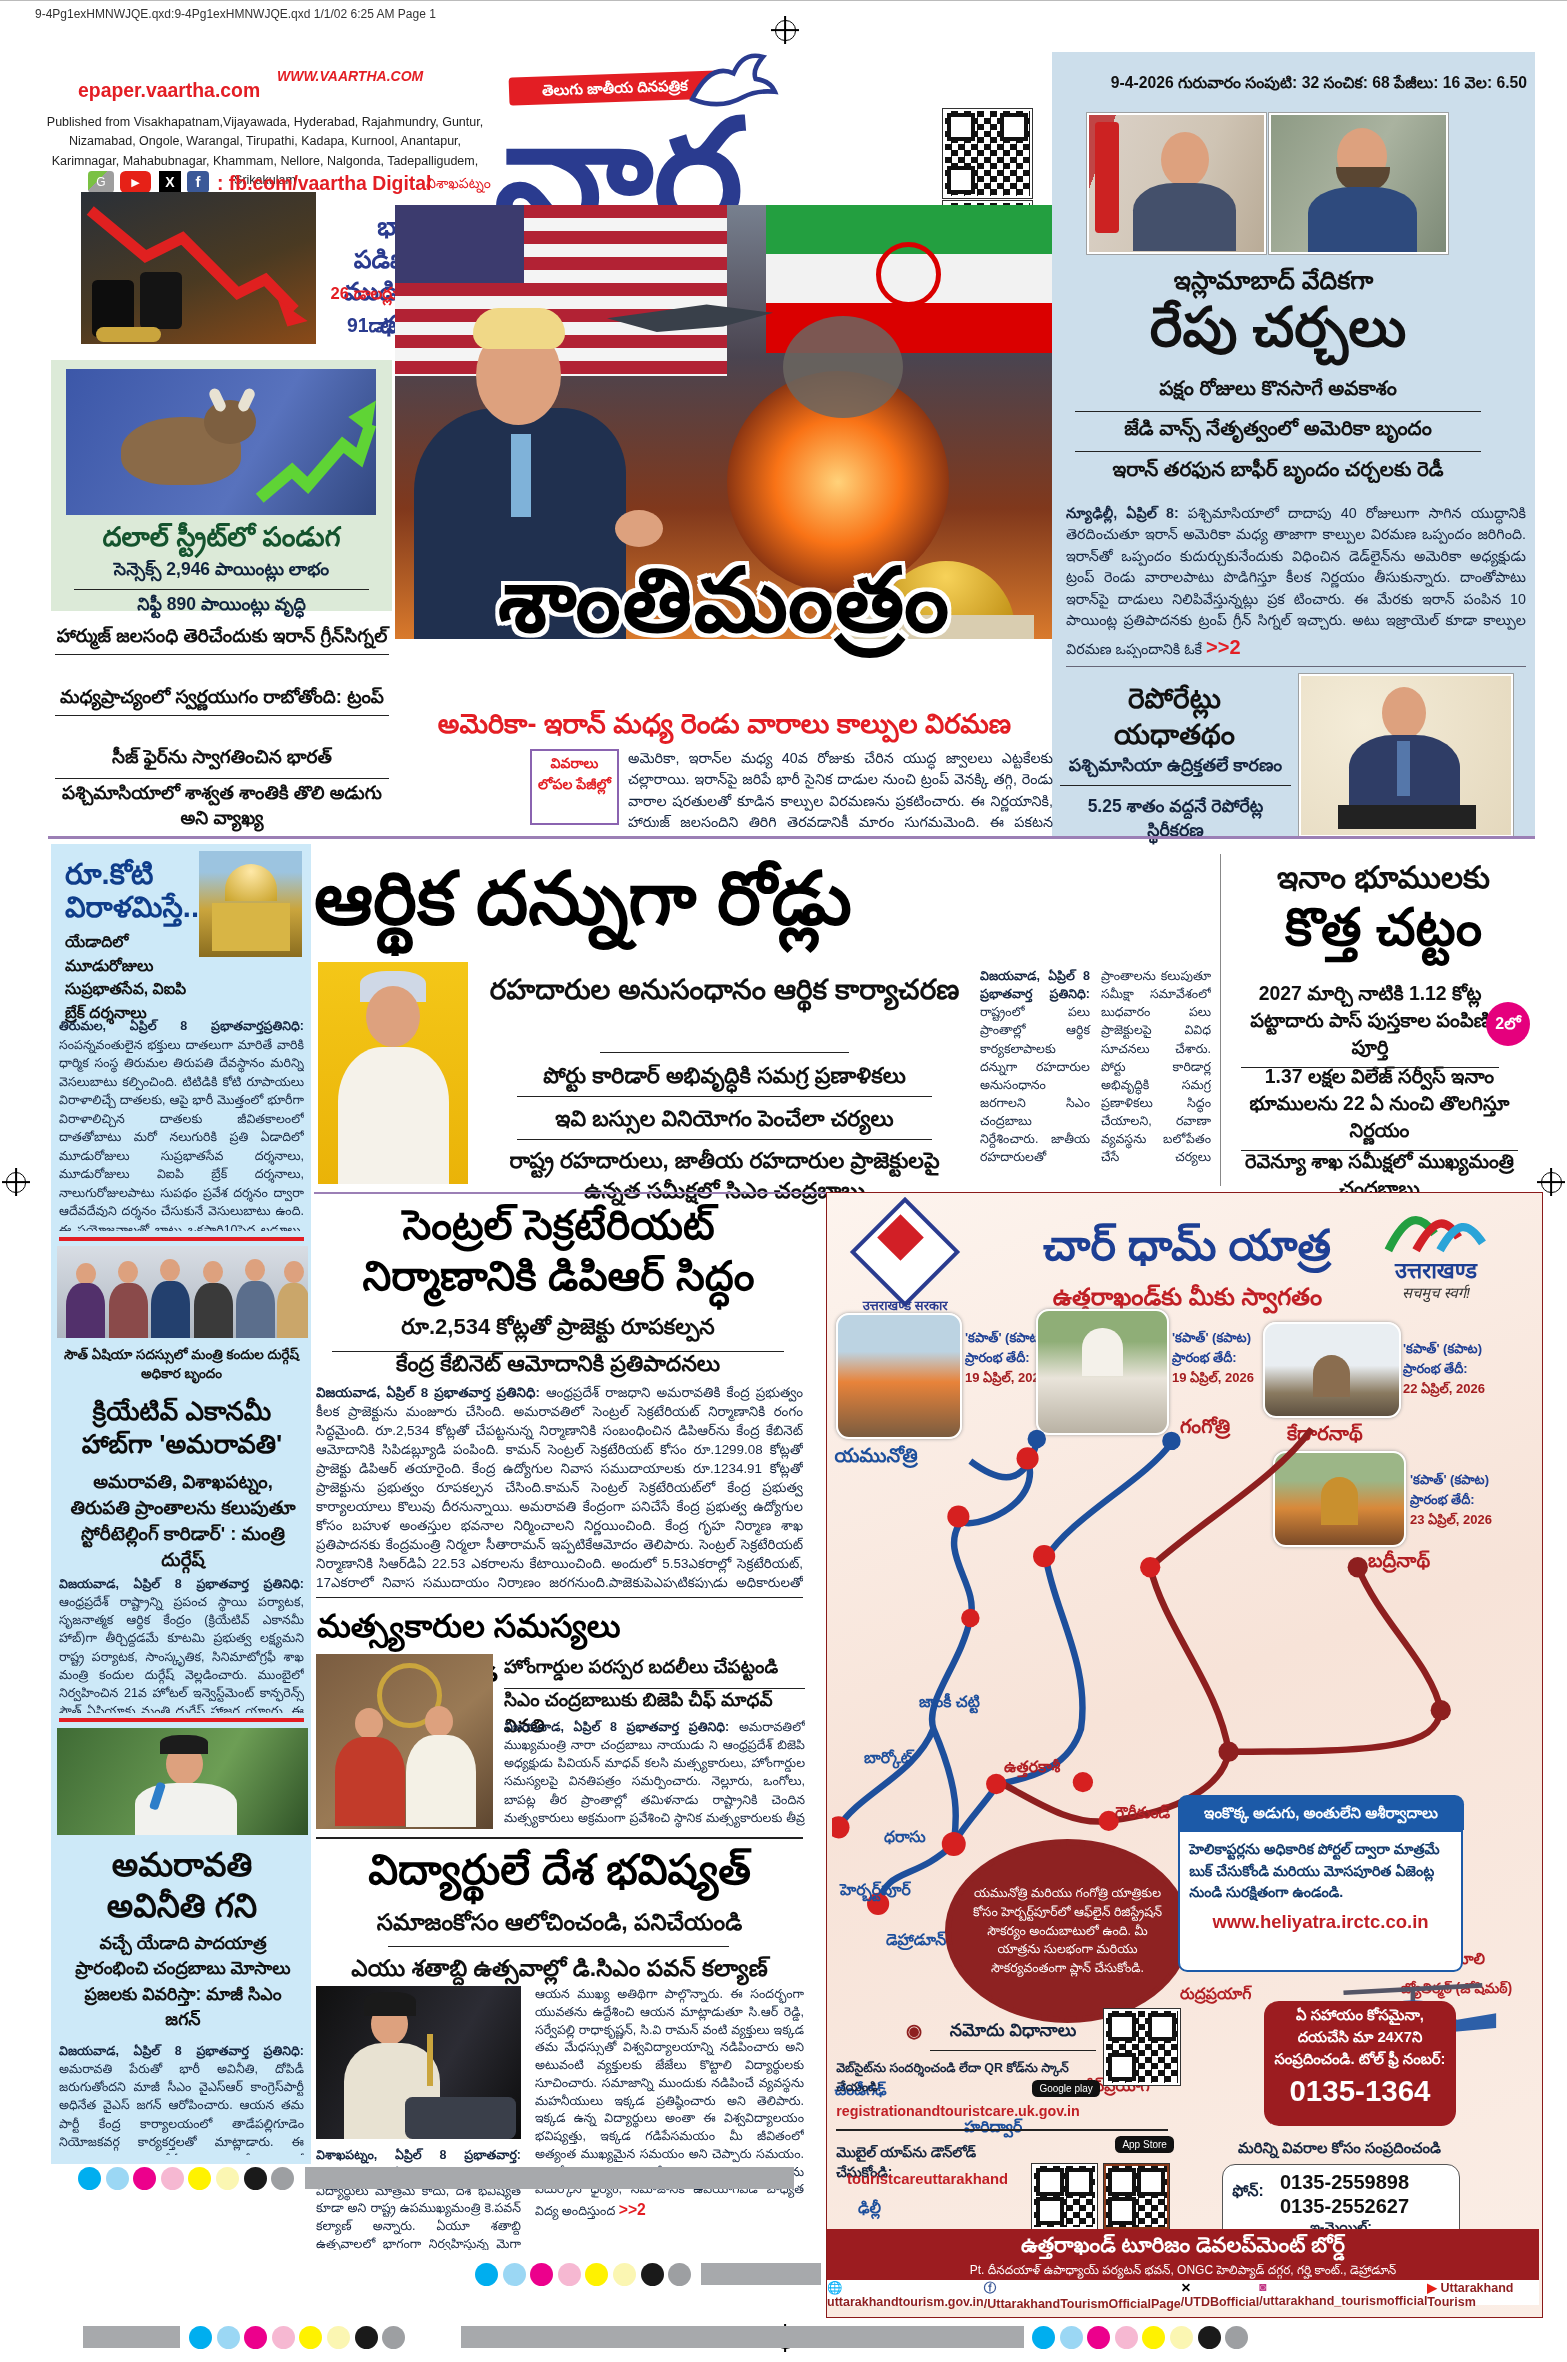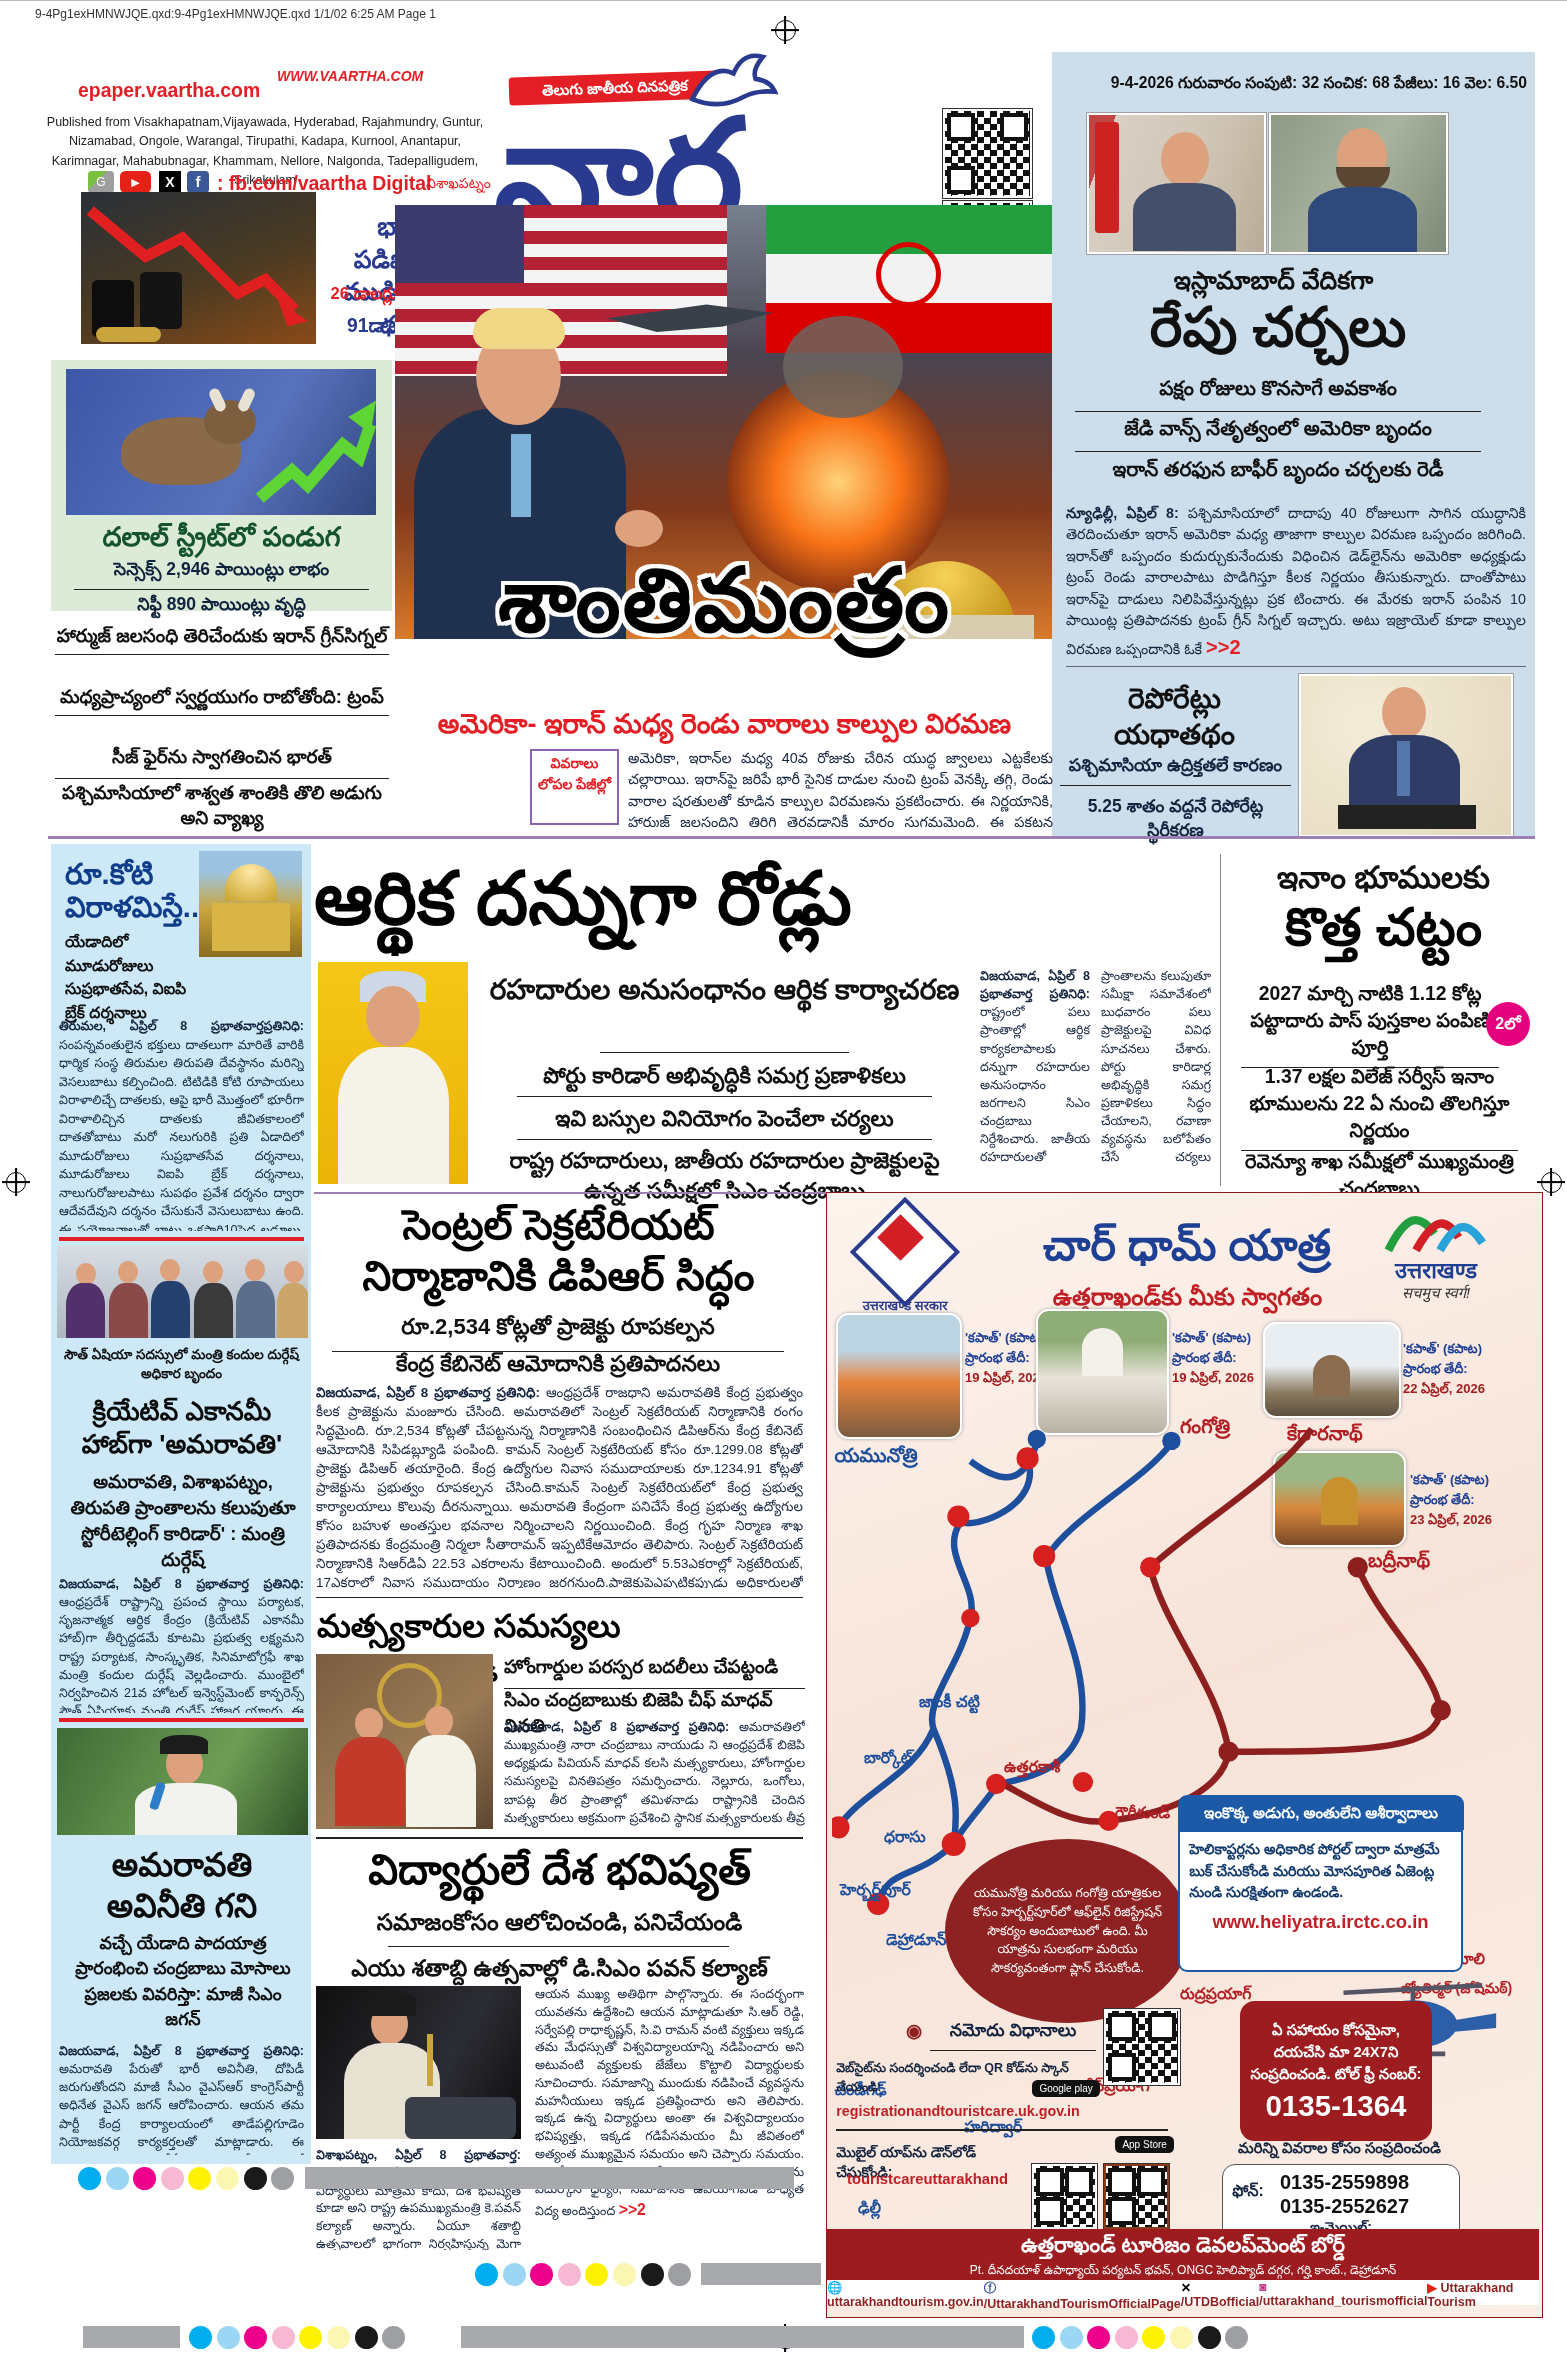--- a/index.html
+++ b/index.html
@@ -427,21 +427,21 @@
         <i class="tl"></i>
         <i class="tr"></i>
         <i class="bl"></i>
       </div>
     <div class="qr" style="left:277px;top:971px;width:61px;height:61px;border-color:#8b3a1a;">
         <i class="tl"></i>
         <i class="tr"></i>
         <i class="bl"></i>
       </div>
 
-    <div class="t c" style="left:413px;top:808px;width:192px;height:122px;background:#9c1c20;border-radius:14.8px;color:#fff;padding-top:18px;">
+    <div class="t c" style="left:437px;top:808px;width:192px;height:122px;background:#9c1c20;border-radius:14.8px;color:#fff;padding-top:3px;">
       <div style="font-size:14.8px;font-weight:bold;line-height:1.5;"><span>ఏ సహాయం కోసమైనా,</span><br><span>దయచేసి మా 24X7ని</span><br><span>సంప్రదించండి. టోల్ ఫ్రీ నంబర్:</span></div>
       <div class="b" style="font-size:29.5px;margin-top:3.7px;">0135-1364</div>
     </div>
     <div class="t b c" style="left:397px;top:947px;width:231px;font-size:14.8px;color:#15253f;">మరిన్ని వివరాల కోసం సంప్రదించండి</div>
     <div class="t" style="left:395px;top:971px;width:236px;height:100px;border:1.8px solid #555;border-radius:13px;background:#fff;">
       <div style="position:absolute;left:9.2px;top:16.6px;font-size:15.7px;font-weight:bold;color:#15253f;">ఫోన్:</div>
       <div class="b" style="position:absolute;left:57px;top:5.5px;font-size:20px;color:#111;">0135-2559898</div>
       <div class="b" style="position:absolute;left:57px;top:29.5px;font-size:20px;color:#111;">0135-2552627</div>
       <div class="c" style="position:absolute;left:0;top:54px;width:100%;font-size:14px;font-weight:bold;color:#15253f;">ఇ-మెయిల్:</div>
       <div class="c b" style="position:absolute;left:0;top:74px;width:100%;font-size:13.4px;color:#111;">touristcare.uttarakhand@gmail.com</div>

